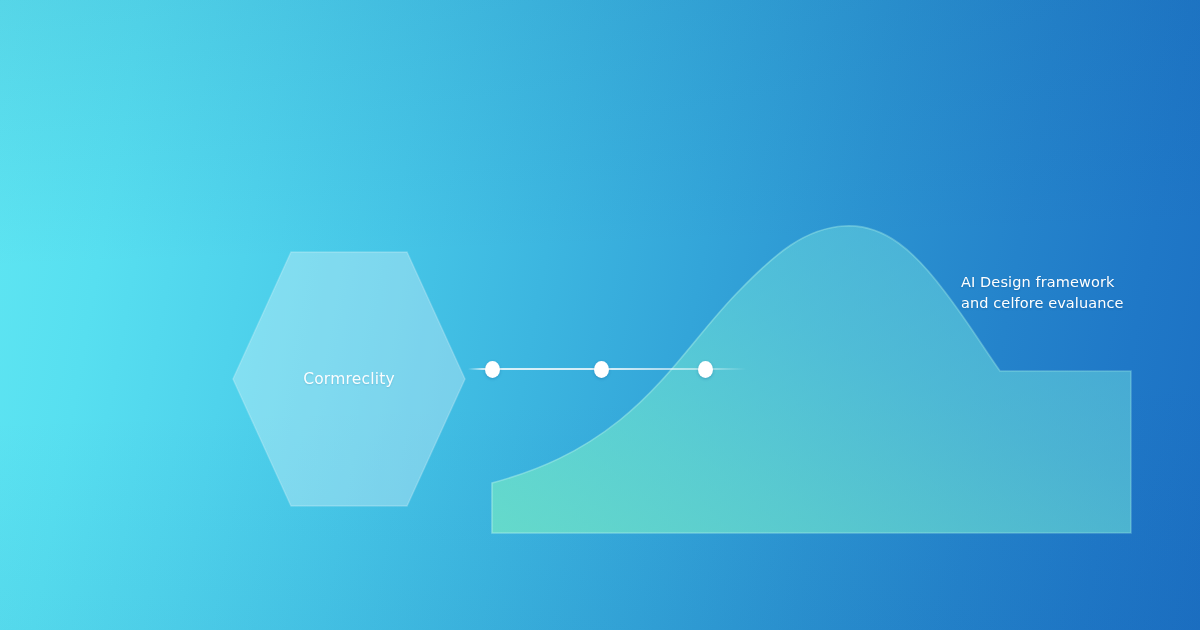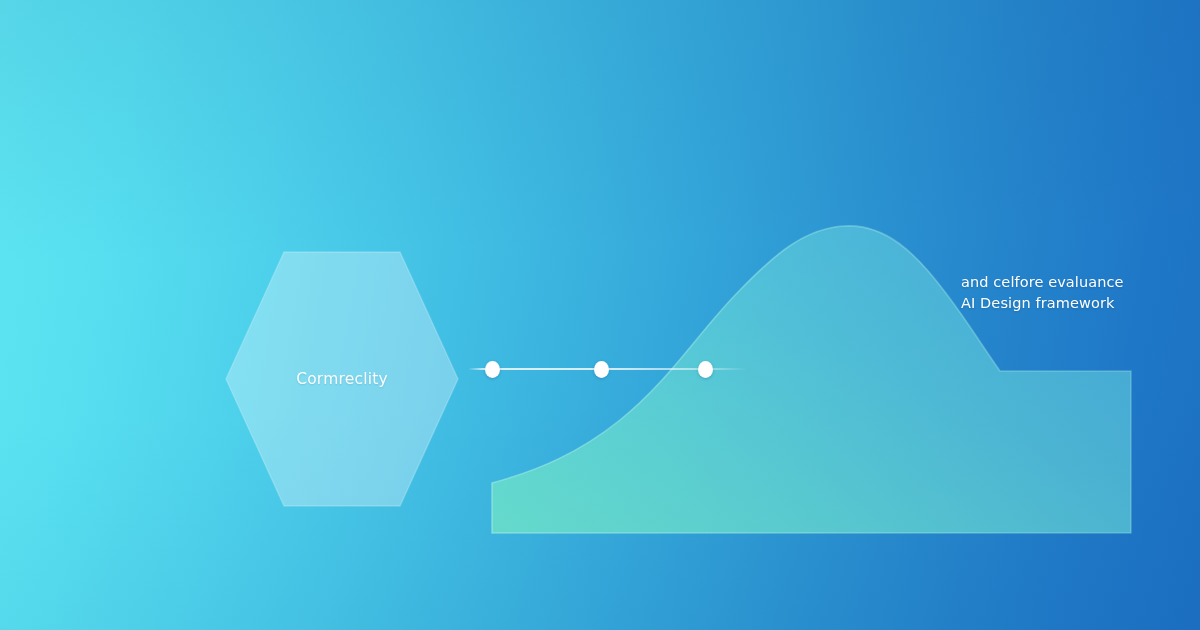--- a/index.html
+++ b/index.html
@@ -41,21 +41,21 @@
     position: absolute;
     left: 0;
     top: 0;
     width: 1200px;
     height: 630px;
   }
 
   
   .hexagon-group {
     position: absolute;
-    left: 224px;
+    left: 231px;
     top: 250px;
     width: 236px;
     height: 258px;
     text-decoration: underline;
   }
   .hex-label {
     position: absolute;
     left: 0;
     top: 0;
     width: 236px;
@@ -151,17 +151,17 @@
     <div class="hex-label">Cormreclity</div>
   </div>
 
   <div class="connector-line"></div>
 
   <div class="node-dot" style="left:485px; top:361px;"></div>
   <div class="node-dot" style="left:594px; top:361px;"></div>
   <div class="node-dot" style="left:698px; top:361px;"></div>
 
   <div class="caption">
+    <span class="cap-line">AI Design framework</span>
     <span class="cap-line">and celfore evaluance</span>
-    <span class="cap-line">AI Design framework</span>
   </div>
 
 </div>
 
 </body></html>

